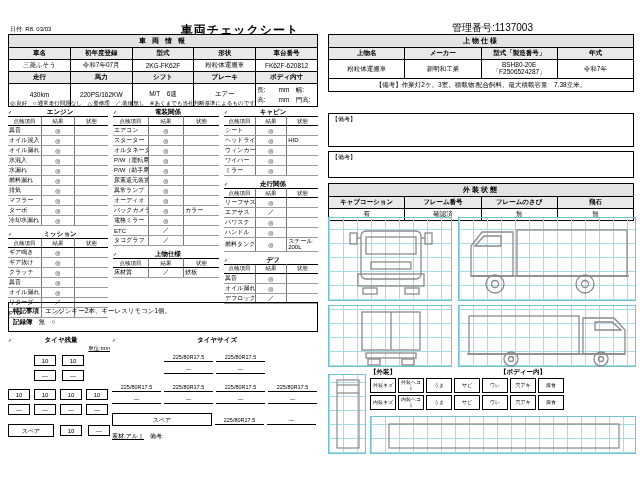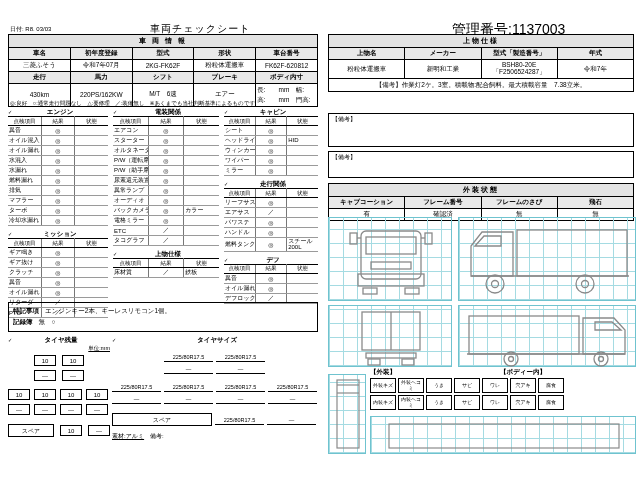--- a/index.html
+++ b/index.html
@@ -44,22 +44,22 @@
 .mat{font-size:6px}
 
 .grid{position:absolute;border:1px solid #6fc3cf;background-image:
  repeating-linear-gradient(0deg,#a5dbe2 0,#a5dbe2 1px,transparent 1px,transparent 14px),
  repeating-linear-gradient(90deg,#a5dbe2 0,#a5dbe2 1px,transparent 1px,transparent 14px)}
 .grid svg{position:absolute;left:0;top:0}
 .dlbl{font-size:6.5px;font-weight:bold}
 .dl-row{display:flex;gap:2px}
 .dbox{width:26px;height:15px;border:1px solid #000;font-size:5px;line-height:1.1;display:flex;align-items:center;justify-content:center;text-align:center;overflow:hidden;word-break:break-all;padding:0 1px}
 .hline1{font-size:6px}
-.h-title{font-size:10px;font-weight:normal;letter-spacing:1px}
-.h-no{font-size:14px}
+.h-title{font-size:12px;font-weight:bold;text-align:center;letter-spacing:1px}
+.h-no{font-size:10px}
 </style>
 </head>
 <body>
 
 <div class="abs hline1" style="left:10px;top:25px">日付: R8. 03/03</div>
 <div class="abs h-title" style="left:150px;top:22px;width:180px">車両チェックシート</div>
 <div class="abs h-no" style="left:452px;top:21px">管理番号:1137003</div>
 
 <div class="abs" style="left:8px;top:34px;width:310px">
 <table class="info">

